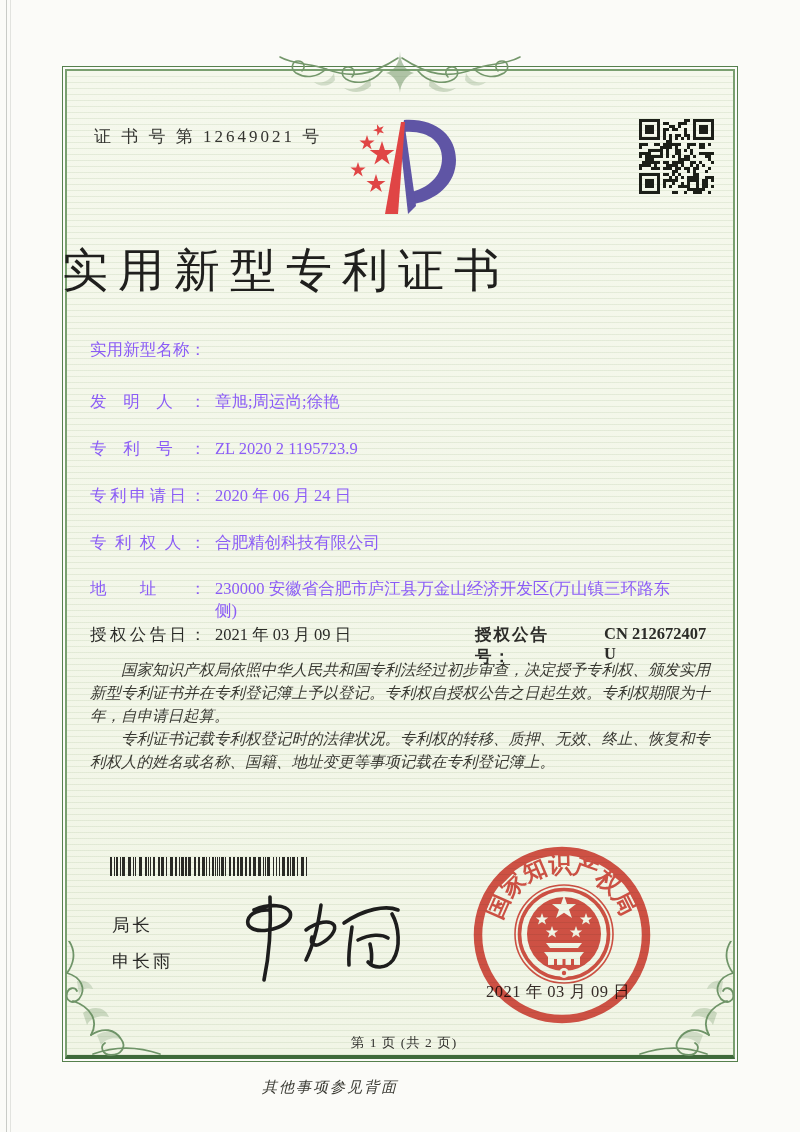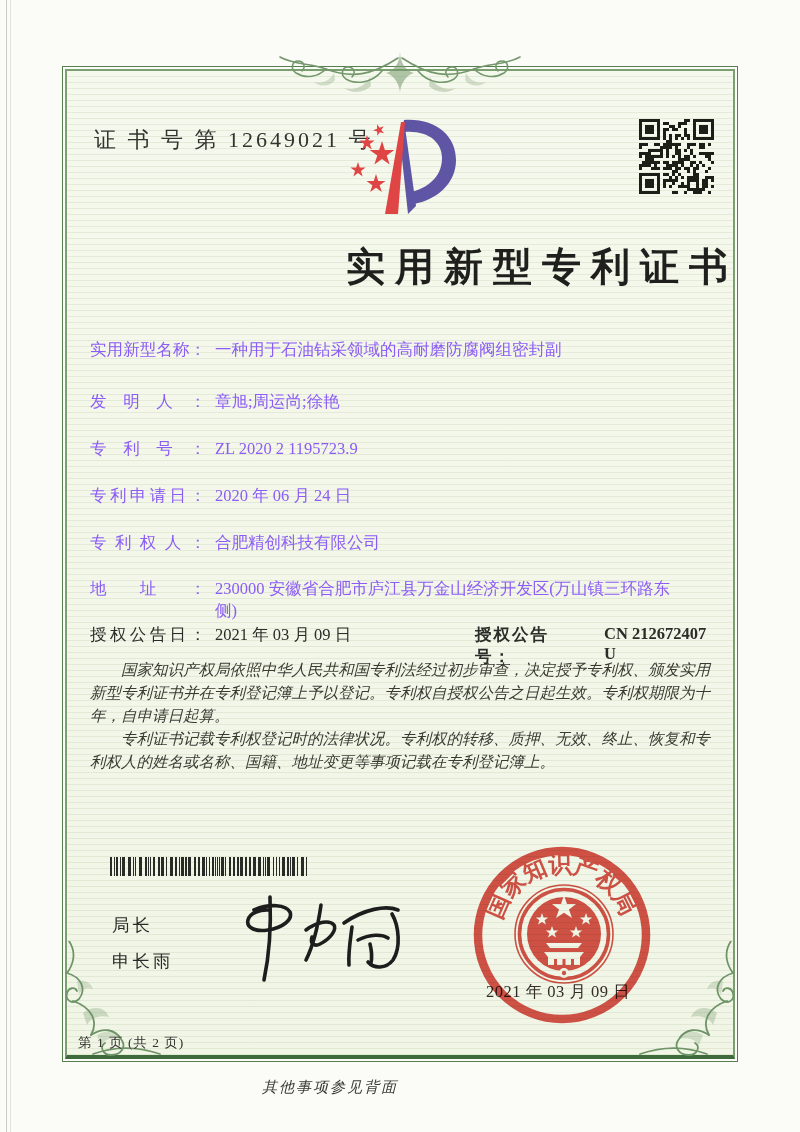--- a/index.html
+++ b/index.html
@@ -9,40 +9,40 @@
   
   .scan-edge-1{left:6px;top:0;bottom:0;width:1px;background:rgba(110,115,108,.35);}
   .scan-edge-2{left:10px;top:0;bottom:0;width:1px;background:rgba(150,155,148,.25);}
   
   #frame{left:62px;top:66px;width:676px;height:996px;border:1px solid #55804d;box-sizing:border-box;}
   #frame-inner{position:absolute;inset:2px;border:2px solid #7aa070;border-bottom:4px solid #3f6a3b;
     background:
       repeating-linear-gradient(0deg, rgba(139,168,118,.16) 0 1px, rgba(255,255,255,0) 1px 6px),
       linear-gradient(#f5f8ec,#f1f5e6);}
   
-  .cert-no{left:94px;top:125px;font-size:22px;letter-spacing:3px;color:#33332f;}
-  .title{left:62px;top:240px;width:676px;text-align:right;font-size:39px;font-weight:700;
+  .cert-no{left:94px;top:125px;font-size:17px;letter-spacing:3px;color:#33332f;}
+  .title{left:62px;top:240px;width:676px;text-align:left;font-size:46px;font-weight:400;
     letter-spacing:10px;color:#1f1f1d;}
   .row{left:90px;width:625px;display:flex;align-items:flex-start;font-size:16.5px;color:#8b5cf6;}
   .row .lbl{display:inline-block;width:116px;text-align:justify;text-align-last:justify;flex:0 0 auto;}
   .row .val{margin-left:9px;line-height:22px;}
   .row .val-wrap{width:458px;}
   .row2{left:90px;width:625px;font-size:16.5px;color:#2b2b28;display:flex;align-items:flex-end;}
   .fld-b{position:absolute;left:385px;top:0;display:flex;font-weight:bold;}
   .fld-b .lbl-b{letter-spacing:2px;}
   .fld-b .val{margin-left:25px;}
   .paras{left:90px;top:658px;width:624px;font-size:15.5px;line-height:23px;color:#3a3a33;
     font-style:italic;}
   .paras p{margin:0;text-indent:2em;}
   .officer-title{left:112px;top:913px;font-size:17.5px;letter-spacing:3px;color:#2b2b28;
     font-family:"Liberation Sans","DejaVu Sans",sans-serif;}
   .officer-name{left:112px;top:949px;font-size:17.5px;letter-spacing:3px;color:#2b2b28;
     font-family:"Liberation Sans","DejaVu Sans",sans-serif;}
   .seal-date{left:486px;top:981px;width:150px;font-size:16.5px;letter-spacing:.5px;color:#352c28;z-index:2;}
-  .page-num{left:62px;top:1034px;width:684px;font-size:13.5px;color:#33332f;letter-spacing:1px;margin-left:16px;}
+  .page-num{left:62px;top:1034px;width:684px;text-align:center;font-size:13.5px;color:#33332f;letter-spacing:1px;}
   .back-note{left:0;top:1078px;width:660px;text-align:center;font-size:15px;color:#3a3a33;
     font-style:italic;letter-spacing:2px;}
   
   #logo{left:338px;top:110px;}
   #qr{left:639px;top:119px;}
   #barcode{left:110px;top:857px;}
   #signature{left:224px;top:892px;}
   #seal{left:468px;top:843px;z-index:3;mix-blend-mode:multiply;opacity:.92;pointer-events:none;}
   #orn-top{left:278px;top:49px;}
   #orn-bl{left:63px;top:941px;}
@@ -429,21 +429,20 @@
         <rect x="57" y="72" width="3" height="3"></rect>
         <rect x="60" y="72" width="3" height="3"></rect>
         <rect x="69" y="72" width="3" height="3"></rect>
       </g>
     </svg>
 
   <div class="abs title">实用新型专利证书</div>
 
   <div class="abs row" style="top:339px">
     <span class="lbl">实用新型名称：</span>
-    <span class="val">一种用于石油钻采领域的高耐磨防腐阀组密封副</span>
   </div>
   <div class="abs row" style="top:391px">
     <span class="lbl">发明人：</span>
     <span class="val">章旭;周运尚;徐艳</span>
   </div>
   <div class="abs row" style="top:438px">
     <span class="lbl">专利号：</span>
     <span class="val">ZL 2020 2 1195723.9</span>
   </div>
   <div class="abs row" style="top:485px">

